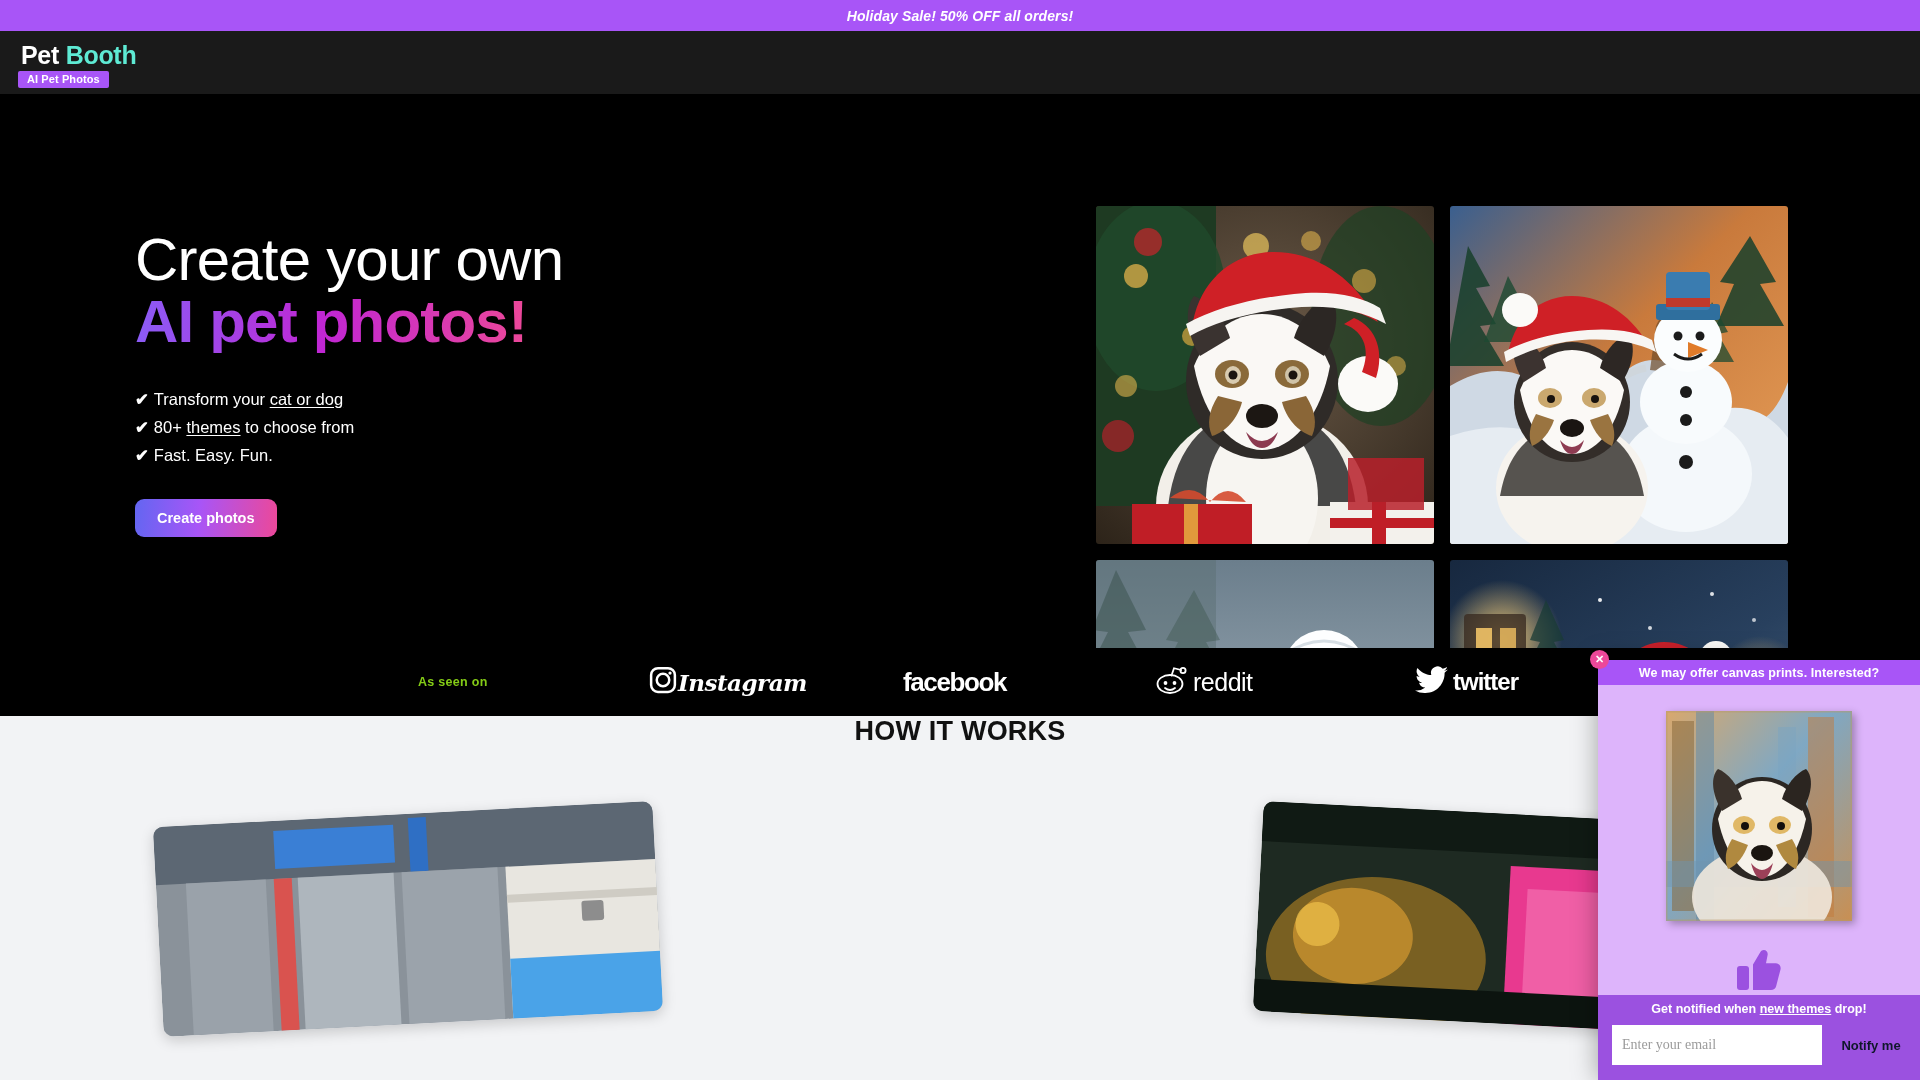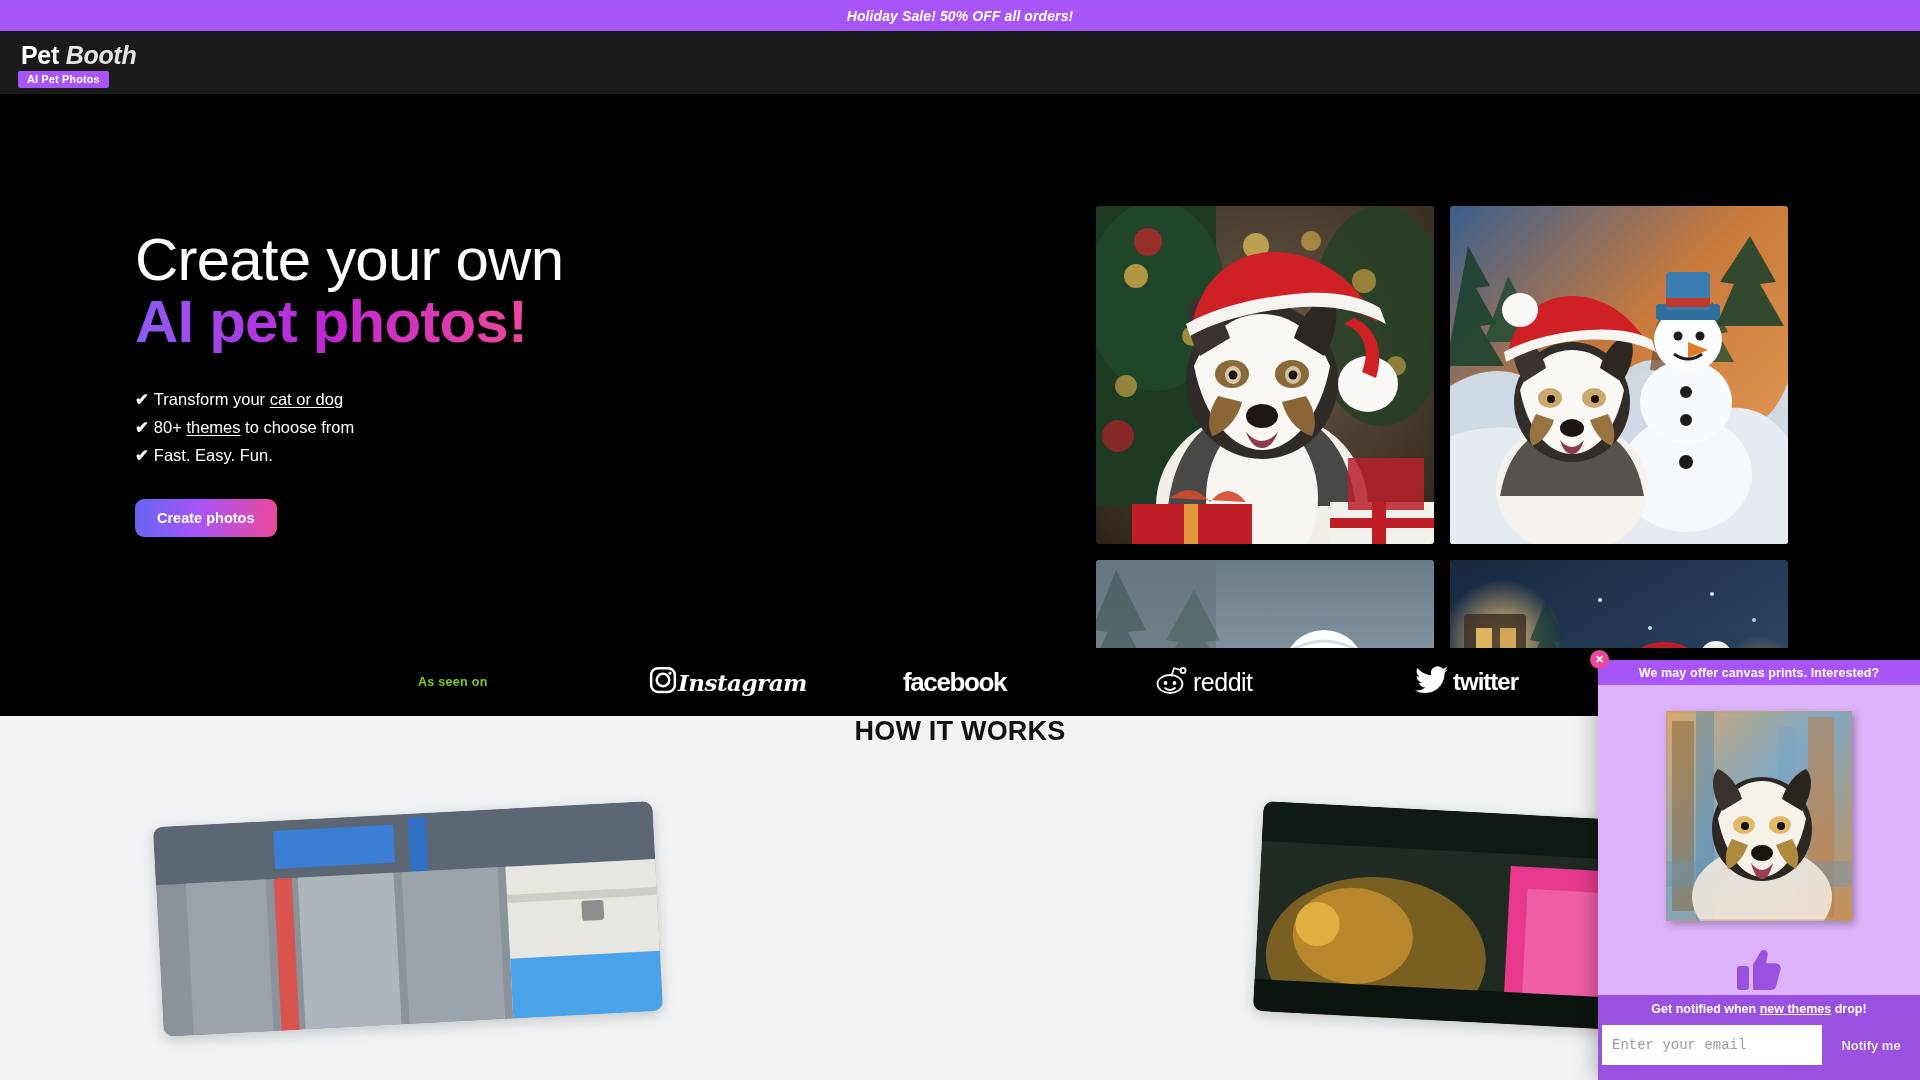--- a/index.html
+++ b/index.html
@@ -27,21 +27,21 @@
     height: 63px; width: 100%;
     background: #1a1a1a;
     position: relative;
   }
   .logo {
     position: absolute; left: 21px; top: 9px;
     font-size: 25px; font-weight: bold; letter-spacing: -0.3px;
     line-height: 30px;
   }
   .logo-pet { color: #ffffff; }
-  .logo-booth { color: #e5e5e5; font-style: italic; }
+  .logo-booth { color: #5eead4; }
   .logo-badge {
     position: absolute; left: 18px; top: 40px;
     background: #a855f7; color: #ffffff;
     font-size: 11px; font-weight: bold;
     padding: 2px 9px 3px 9px;
     border-radius: 2px;
     letter-spacing: .1px;
   }
 
   
@@ -173,27 +173,27 @@
   .popup-thumb {
     height: 48px; display: flex; align-items: center; justify-content: center;
   }
   .popup-foot { background: #9b51e0; padding: 7px 0 0 0; height: 85px; }
   .popup-foot-text {
     text-align: center; color: #ffffff; font-size: 12.5px; font-weight: bold;
   }
   .popup-foot-text u { text-decoration: underline; }
   .popup-form { display: flex; margin-top: 9px; height: 40px; }
   .popup-input {
-    flex: 1; margin-left: 4px; border: none; background: #ffffff;
+    flex: 1; margin-left: 14px; border: none; background: #ffffff;
     font-size: 14px; color: #333; padding: 0 10px;
-    font-family: Liberation Mono, monospace;
+    font-family: Liberation Serif, serif;
   }
   .popup-input::placeholder { color: #9b9b9b; }
   .popup-submit {
-    width: 98px; background: #9b51e0; border: none; color: #e5e5e5;
+    width: 98px; background: #9b51e0; border: none; color: #0f172a;
     font-size: 13px; font-weight: bold; cursor: pointer;
     font-family: "Liberation Sans", sans-serif;
   }
 </style>
 </head>
 <body>
 
 <div id="page">
 
   <div class="announce">

